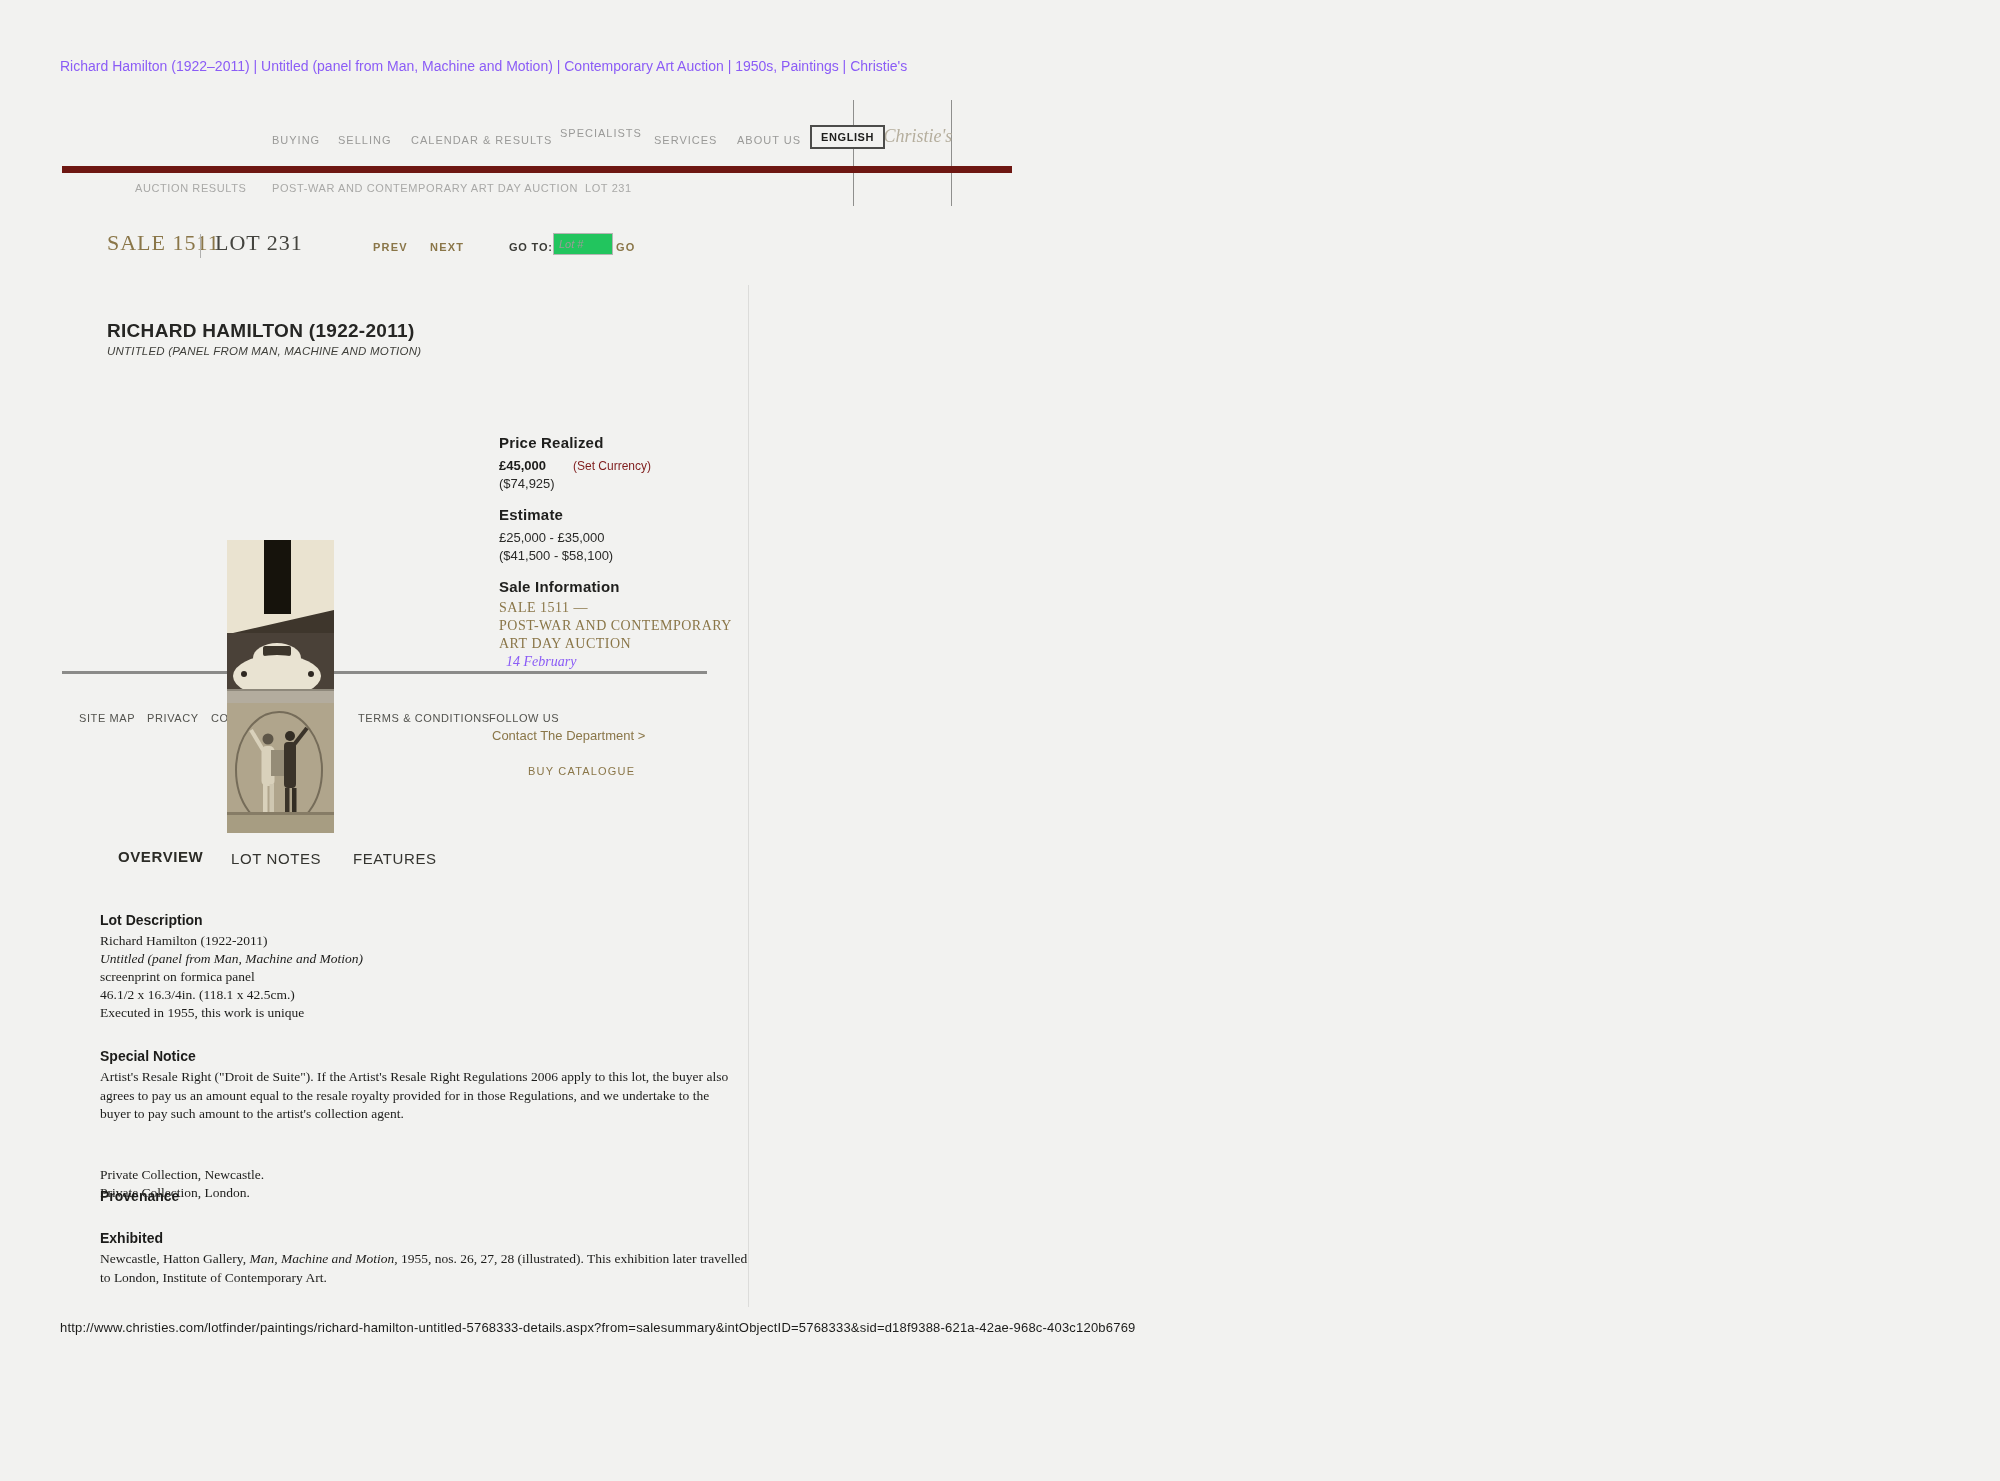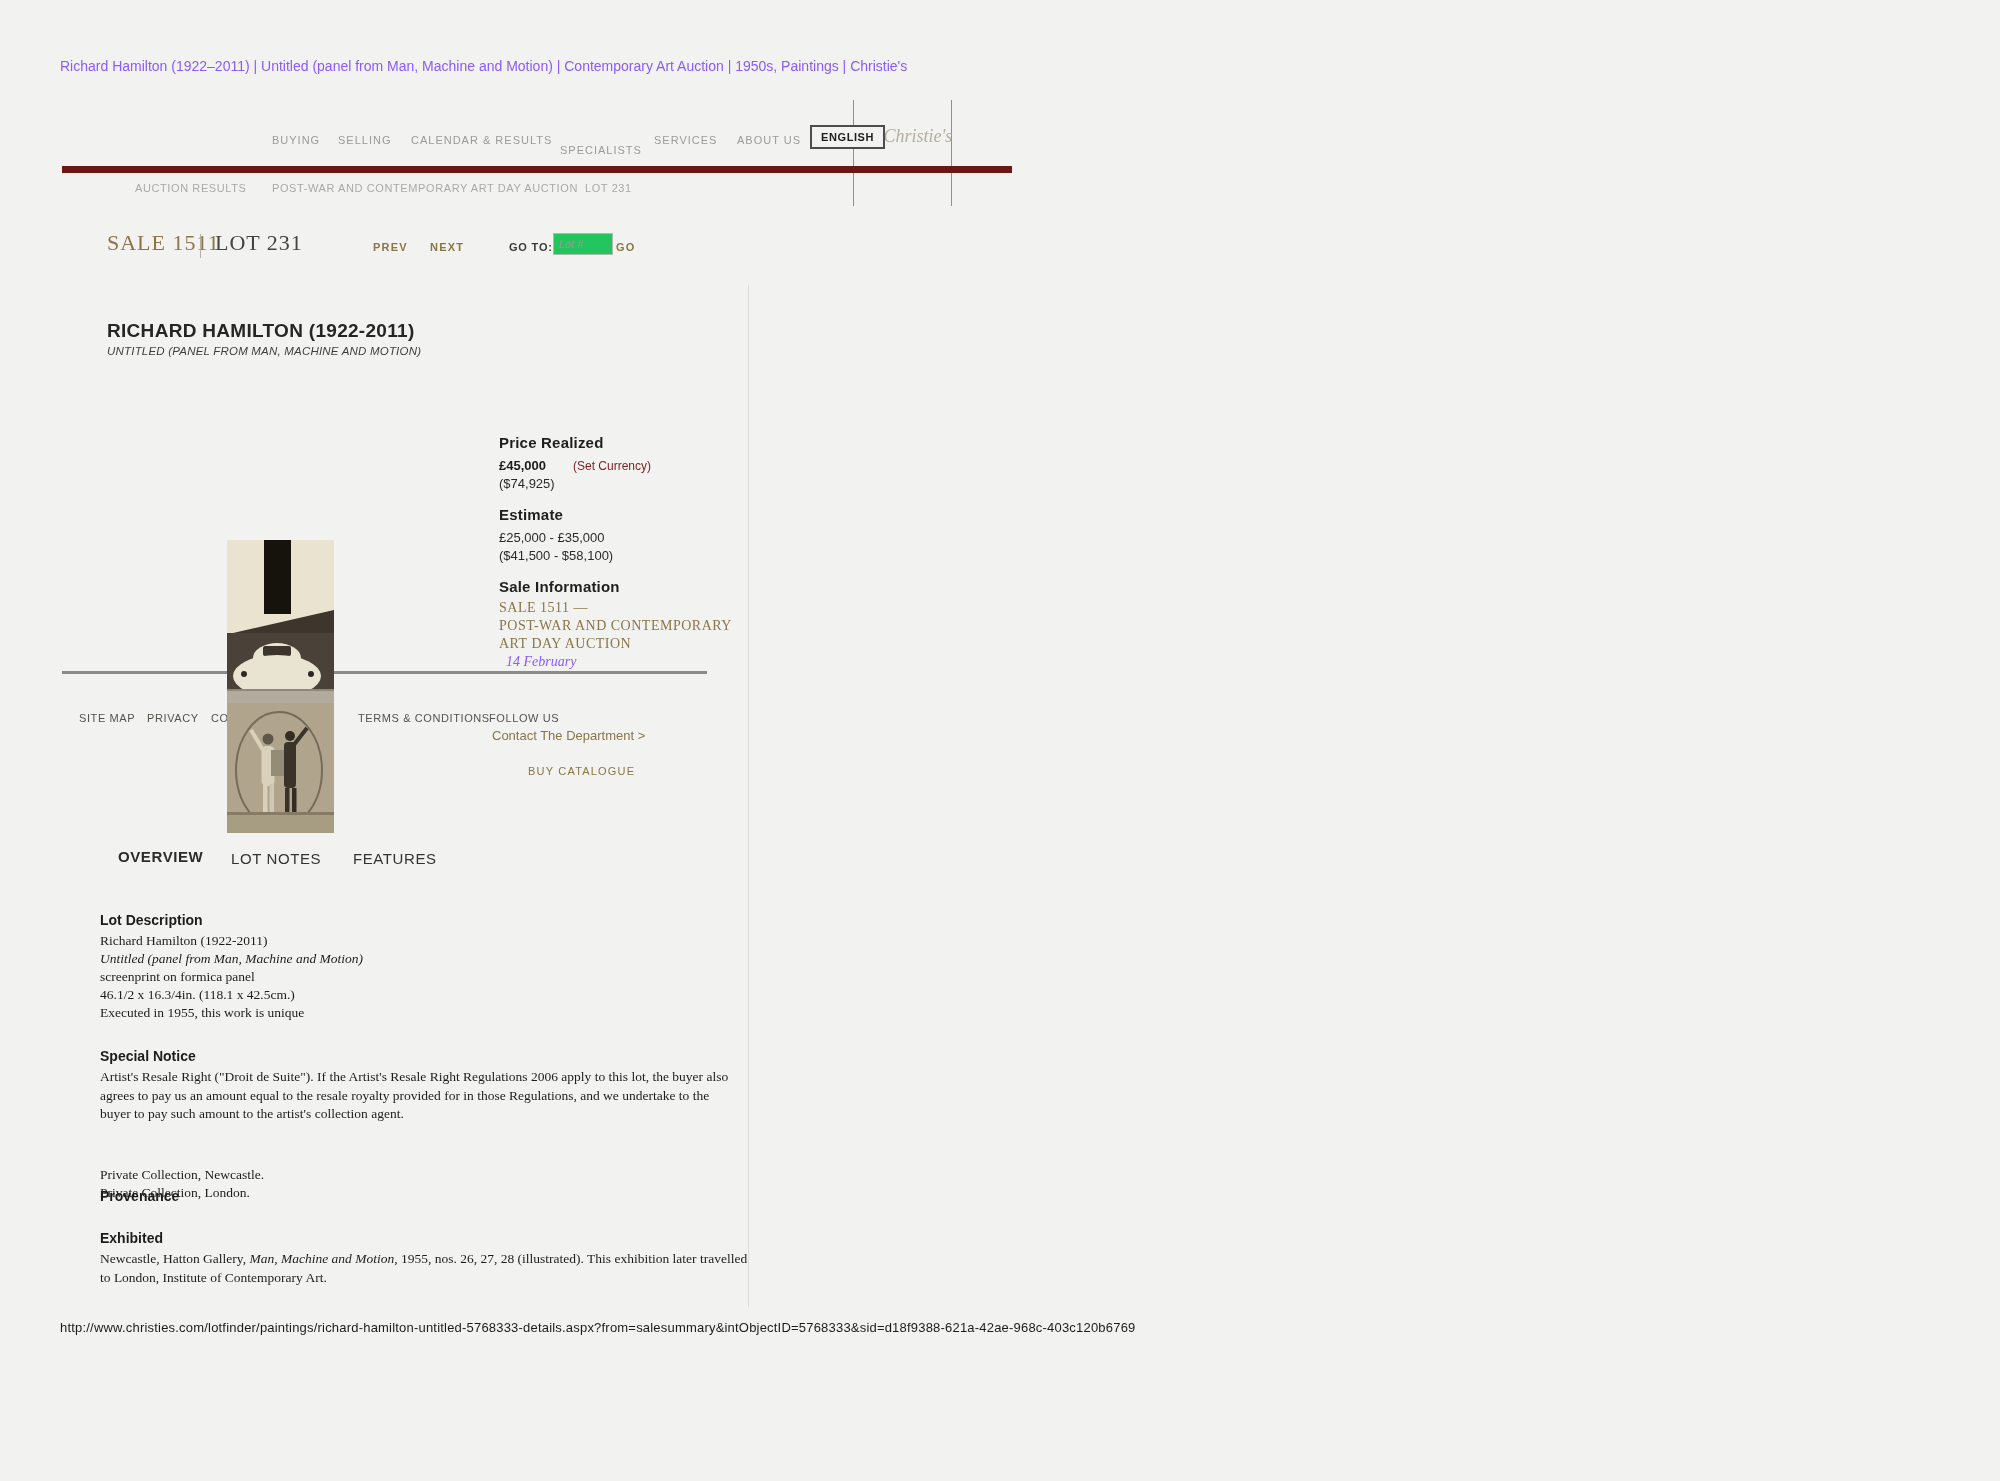--- a/index.html
+++ b/index.html
@@ -45,21 +45,21 @@
 </head>
 <body>
 
 <div id="canvas">
 
   <div class="abs print-title" style="left:60px;top:58px;">Richard Hamilton (1922–2011) | Untitled (panel from Man, Machine and Motion) | Contemporary Art Auction | 1950s, Paintings | Christie's</div>
 
   <div class="abs nav-item" style="left:272px;top:134px;">BUYING</div>
   <div class="abs nav-item" style="left:338px;top:134px;">SELLING</div>
   <div class="abs nav-item" style="left:411px;top:134px;">CALENDAR &amp; RESULTS</div>
-  <div class="abs nav-item" style="left:560px;top:144px;">SPECIALISTS</div>
+  <div class="abs nav-item" style="left:560px;top:127px;">SPECIALISTS</div>
   <div class="abs nav-item" style="left:654px;top:134px;">SERVICES</div>
   <div class="abs nav-item" style="left:737px;top:134px;">ABOUT US</div>
 
   <div class="abs vline" style="left:853px;top:100px;height:106px;z-index:1;"></div>
   <div class="abs vline" style="left:951px;top:100px;height:106px;z-index:1;"></div>
   <div class="abs brand-frag" style="left:866px;top:126px;z-index:2;">ly Christie's</div>
   <div class="abs english-box" style="left:810px;top:125px;z-index:3;">ENGLISH</div>
 
   <div class="abs redbar" style="left:62px;top:166px;width:950px;height:7px;z-index:4;"></div>
 

